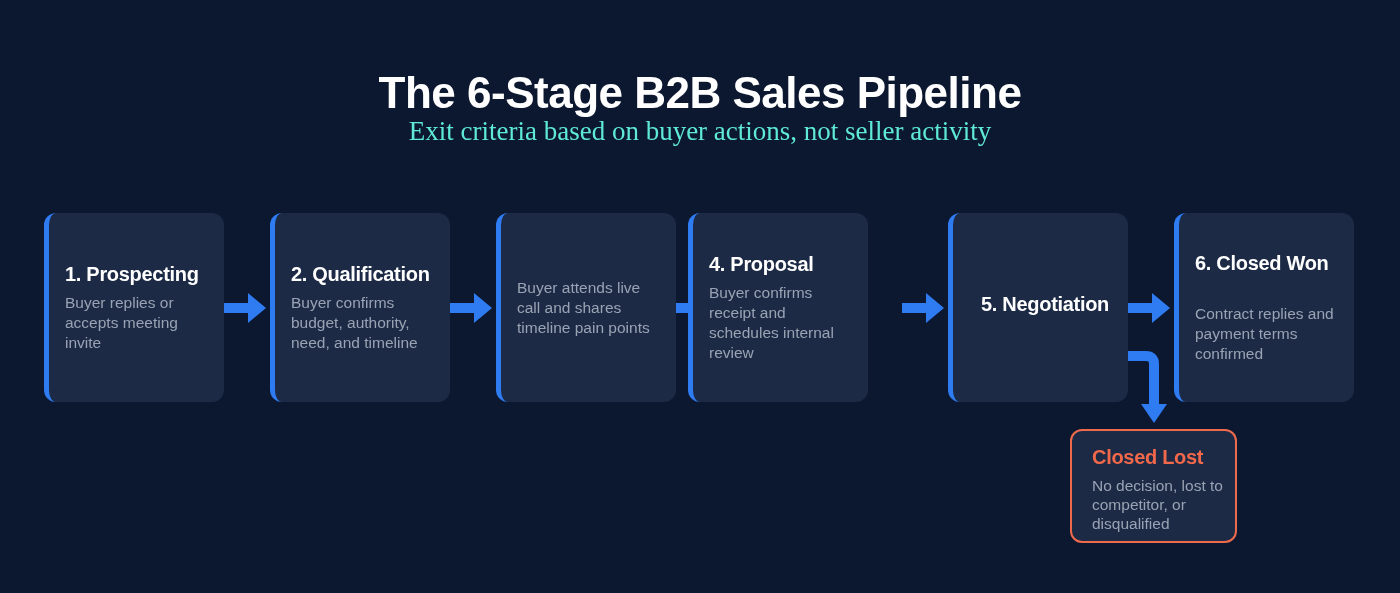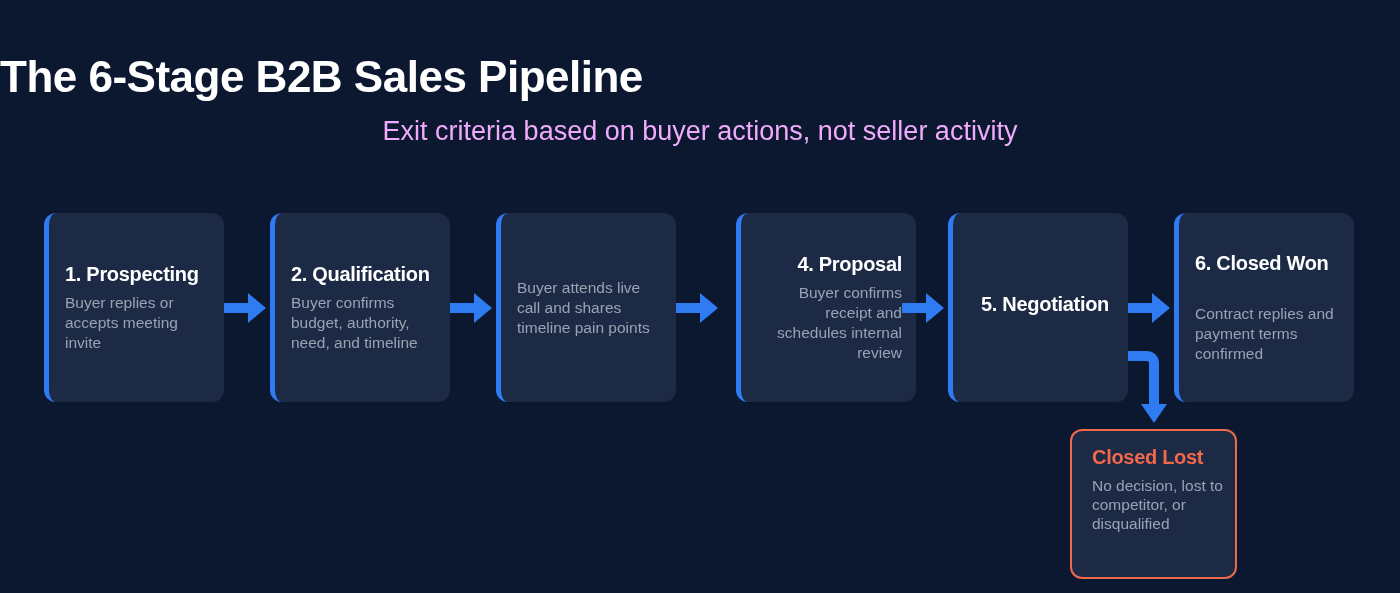--- a/index.html
+++ b/index.html
@@ -11,35 +11,37 @@
       height: 593px;
       background: #0c1730;
       overflow: hidden;
       position: relative;
       font-family: "Liberation Sans", "DejaVu Sans", sans-serif;
     }
     .title {
       position: absolute;
       left: 0; right: 0;
       top: 52px;
+      text-align: center;
       color: #ffffff;
       font-size: 44px;
       font-weight: 700;
       letter-spacing: -0.5px;
-      margin: 0;
+      margin: 16px;
     }
     .subtitle {
       position: absolute;
       left: 0; right: 0;
       top: 116px;
       text-align: center;
-      color: #f0abfc;
+      color: #5eead4;
       font-size: 27px;
       font-weight: 400;
       margin: 0;
+      font-family: Liberation Serif, serif;
     }
     .card {
       position: absolute;
       top: 213px;
       width: 180px;
       height: 189px;
       background: #1c2a45;
       border-radius: 12px;
       box-sizing: border-box;
       border-left: 5px solid #2f7bf2;
@@ -65,21 +67,21 @@
       position: absolute;
       top: 292px;
       width: 42px;
       height: 32px;
     }
     .lost-card {
       position: absolute;
       left: 1070px;
       top: 429px;
       width: 167px;
-      height: 150px;
+      height: 114px;
       background: #1c2a45;
       border: 2.5px solid #ee6a4c;
       border-radius: 12px;
       box-sizing: border-box;
       padding: 14px 12px 0 20px;
     }
     .lost-title {
       color: #f2684a;
       font-size: 20px;
       font-weight: 700;
@@ -125,21 +127,21 @@
 </svg>
 
 <div class="card" style="left:496px;">
   <div class="card-desc">Buyer attends live call and shares timeline pain points</div>
 </div>
 
 <svg class="arrow" style="left:676px;" viewBox="0 0 42 32">
   <polygon points="0,11 24,11 24,1 42,16 24,31 24,21 0,21" fill="#2f7bf2"></polygon>
 </svg>
 
-<div class="card" style="left:736px;text-align:right;">
+<div class="card" style="left:688px;">
   <div class="card-title">4. Proposal</div>
   <div class="card-desc">Buyer confirms receipt and schedules internal review</div>
 </div>
 
 <svg class="arrow" style="left:902px;" viewBox="0 0 42 32">
   <polygon points="0,11 24,11 24,1 42,16 24,31 24,21 0,21" fill="#2f7bf2"></polygon>
 </svg>
 
 <div class="card" style="left:948px;padding-left:28px;">
   <div class="card-title">5. Negotiation</div>

